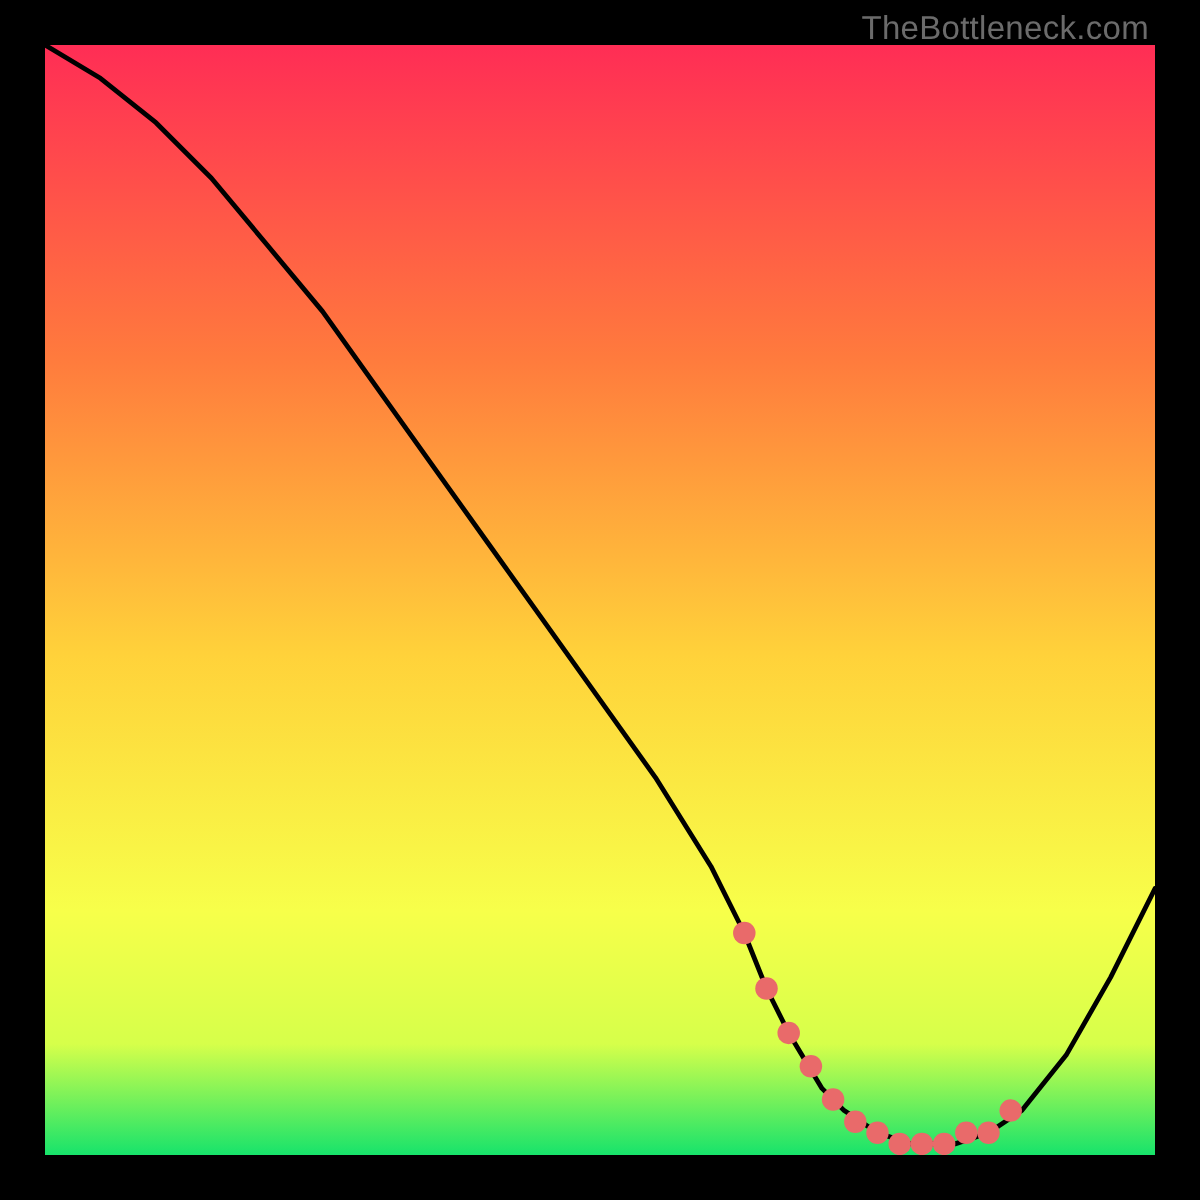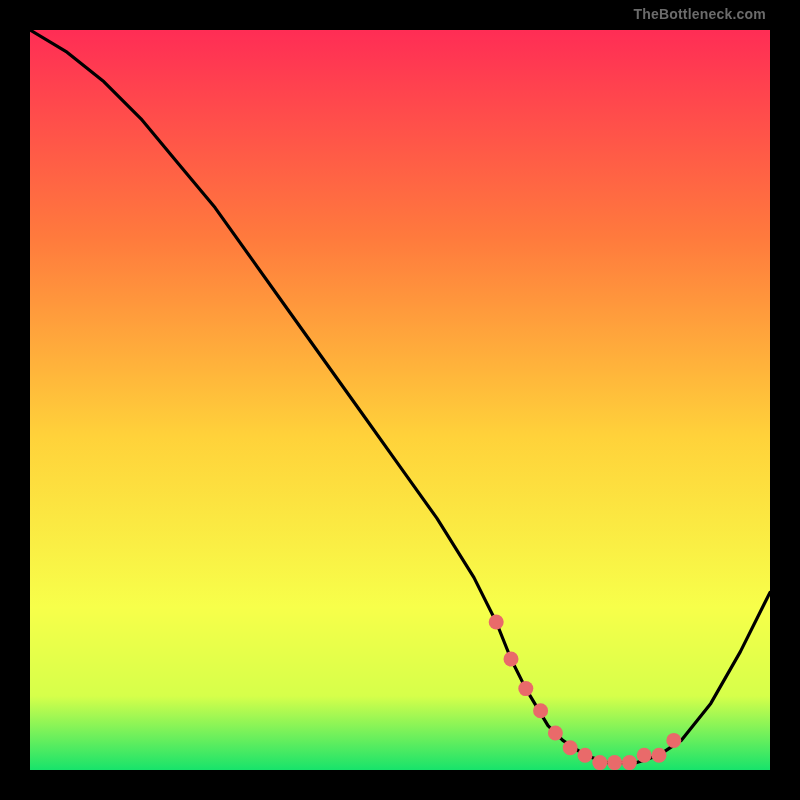--- a/index.html
+++ b/index.html
@@ -17,22 +17,22 @@
     top: 30px;
     width: 740px;
     height: 740px;
     background: #000;
   }
   .attribution {
     position: absolute;
     top: 6px;
     right: 34px;
     color: #6b6b6b;
-    font-size: 14px;
-    font-weight: 700;
+    font-size: 22px;
+    font-weight: 400;
     letter-spacing: 0.2px;
     z-index: 10;
   }
   svg {
     display: block;
   }
 </style>
 </head>
 <body>
 

